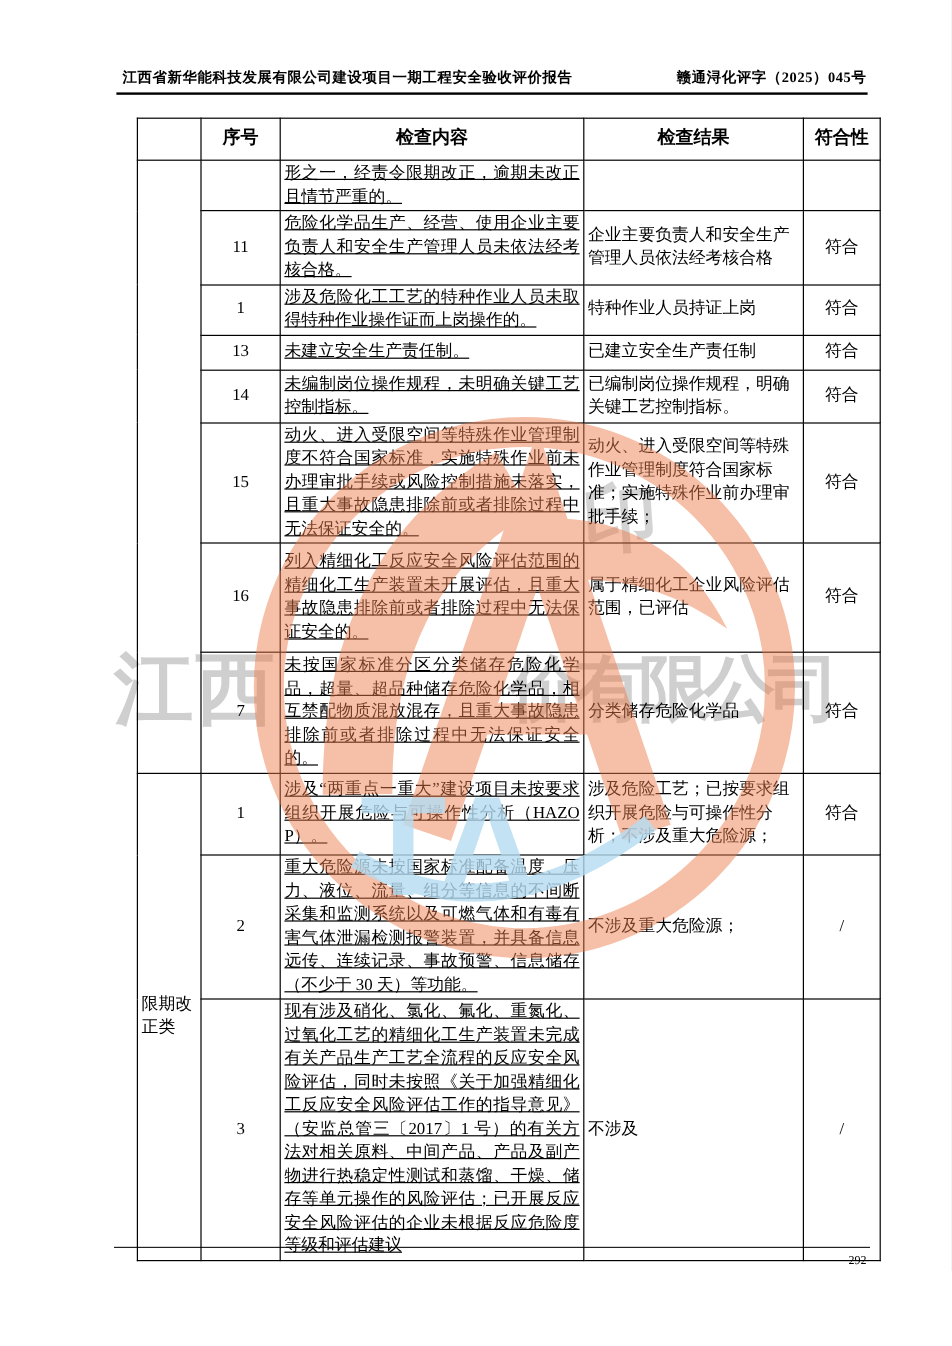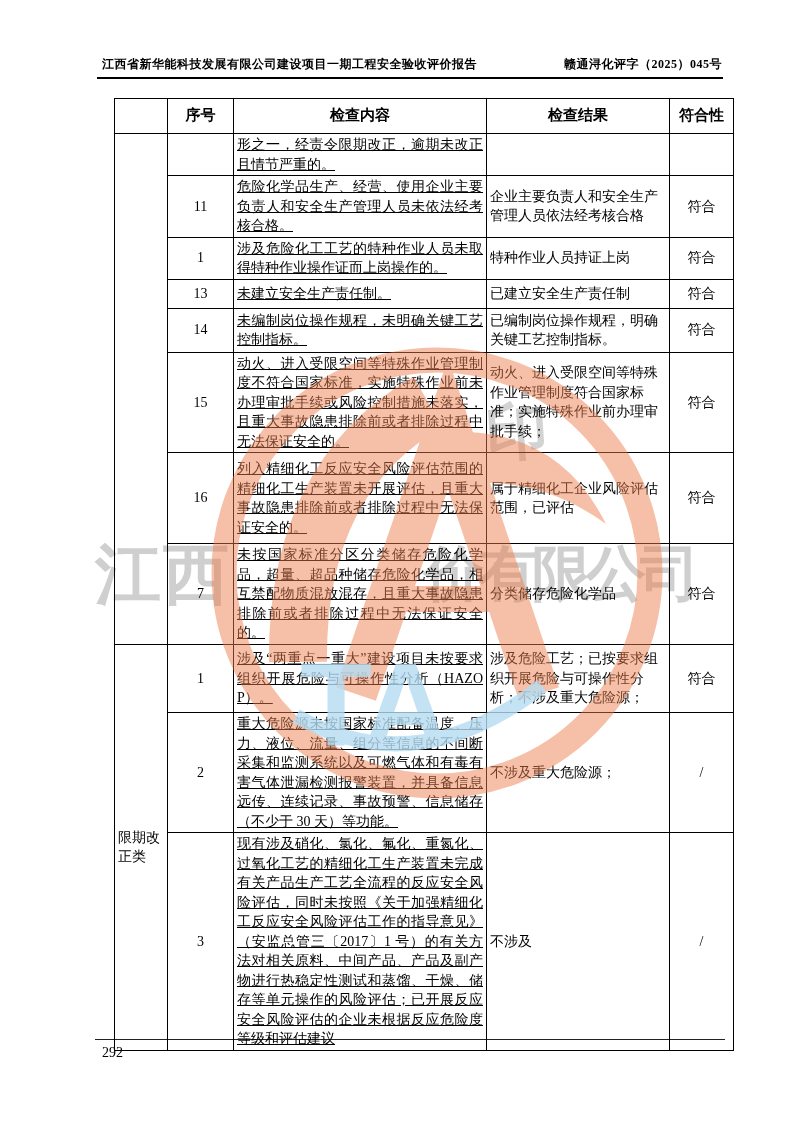--- a/index.html
+++ b/index.html
@@ -28,21 +28,21 @@
   .no-cell{text-align:center;}
   .content-cell{text-align:justify;word-break:break-all;text-decoration:underline;}
   .result-cell{text-align:left;word-break:break-all;}
   .comp-cell{text-align:center;}
   tr.h-hdr{height:35px} tr.r0{height:40px} tr.r1{height:58px} tr.r2{height:42px}
   tr.r3{height:29px}  tr.r4{height:44px} tr.r5{height:95px} tr.r6{height:91px}
   tr.r7{height:101px} tr.r8{height:68px} tr.r9{height:117px} tr.r10{height:213px}
 
   
   .ftr-rule{position:absolute;left:95px;right:68px;top:1039px;border-top:1.5px solid #222;}
-  .page-num{position:absolute;left:102px;width:620px;top:1045px;text-align:left;font-size:14px;}
+  .page-num{position:absolute;left:102px;width:620px;top:1045px;text-align:right;font-size:10px;}
 </style>
 </head>
 <body>
 
 <div class="page">
 
   <div class="wm-gray" id="wm-right">价有限公司</div>
   <div class="wm-gray" id="wm-left">江西</div>
   <div class="wm-gray" id="wm-seal-char">印</div>
 

